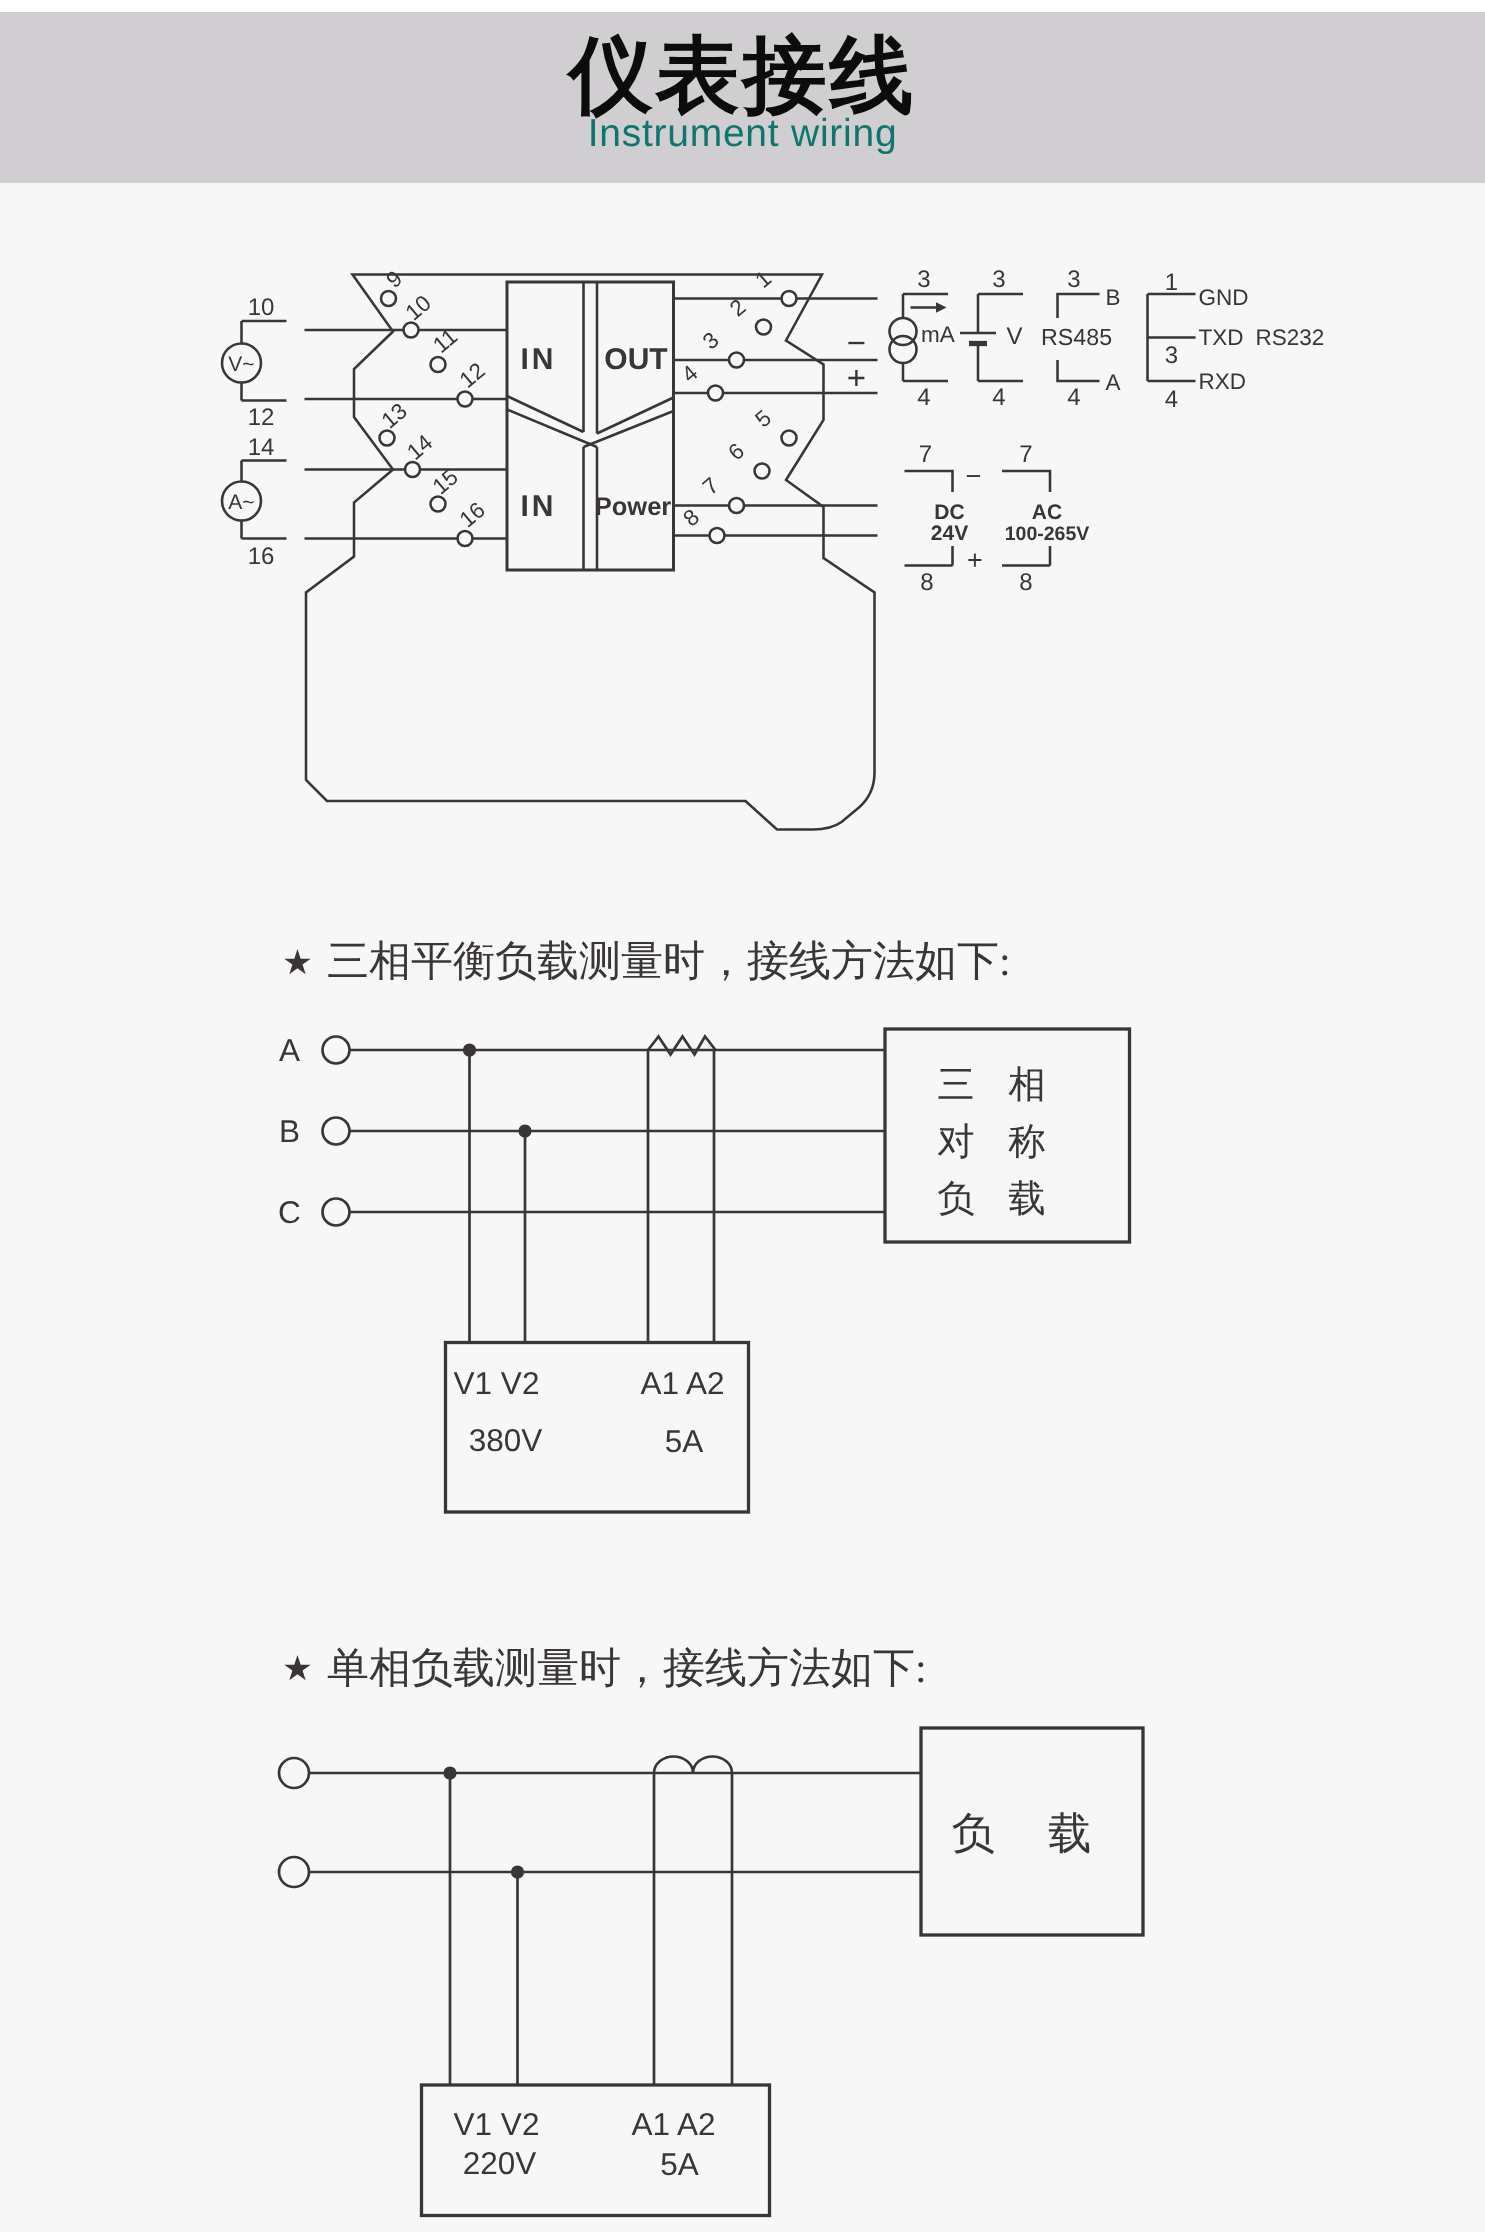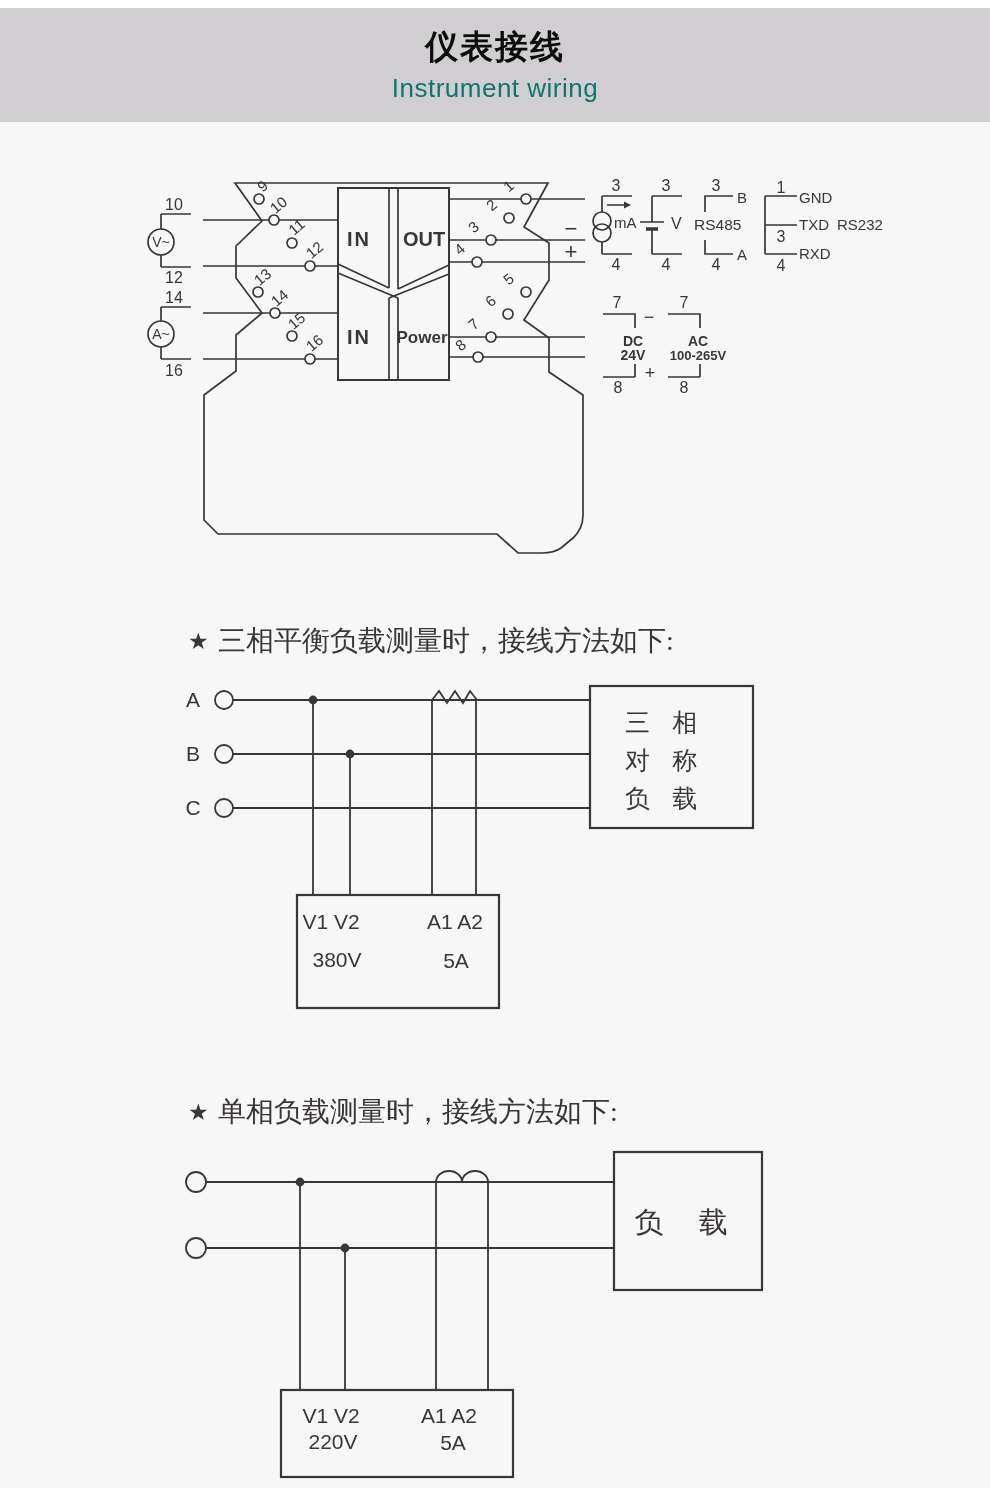--- a/index.html
+++ b/index.html
@@ -6,22 +6,22 @@
   body{
     width:990px;height:1488px;position:relative;
     background:#f7f7f7;
     font-family:"Liberation Sans", sans-serif;
     overflow:hidden;
   }
   .top-strip{position:absolute;top:0;left:0;width:990px;height:8px;background:#ffffff;}
   .header-band{position:absolute;top:8px;left:0;width:990px;height:114px;background:#d0ced0;}
   .page-title{
     position:absolute;top:22px;left:0;width:990px;text-align:center;
-    font-size:33px;font-weight:bold;color:#0c0c0c;letter-spacing:2px;
-    font-family:Liberation Mono, monospace;line-height:56px;
+    font-size:56px;font-weight:bold;color:#0c0c0c;letter-spacing:2px;
+    font-family:Liberation Sans, sans-serif;line-height:56px;
   }
   .page-subtitle{
     position:absolute;top:76px;left:0;width:990px;text-align:center;
     font-size:26px;color:#0f766e;letter-spacing:0.5px;line-height:24px;
     font-family:"Liberation Sans", sans-serif;
   }
   svg{position:absolute;top:0;left:0;}
   svg text{fill:#3a3537;}
   .lbl{font-family:"Liberation Sans", sans-serif;}
   .cjk{font-family:"Liberation Serif", serif;}

